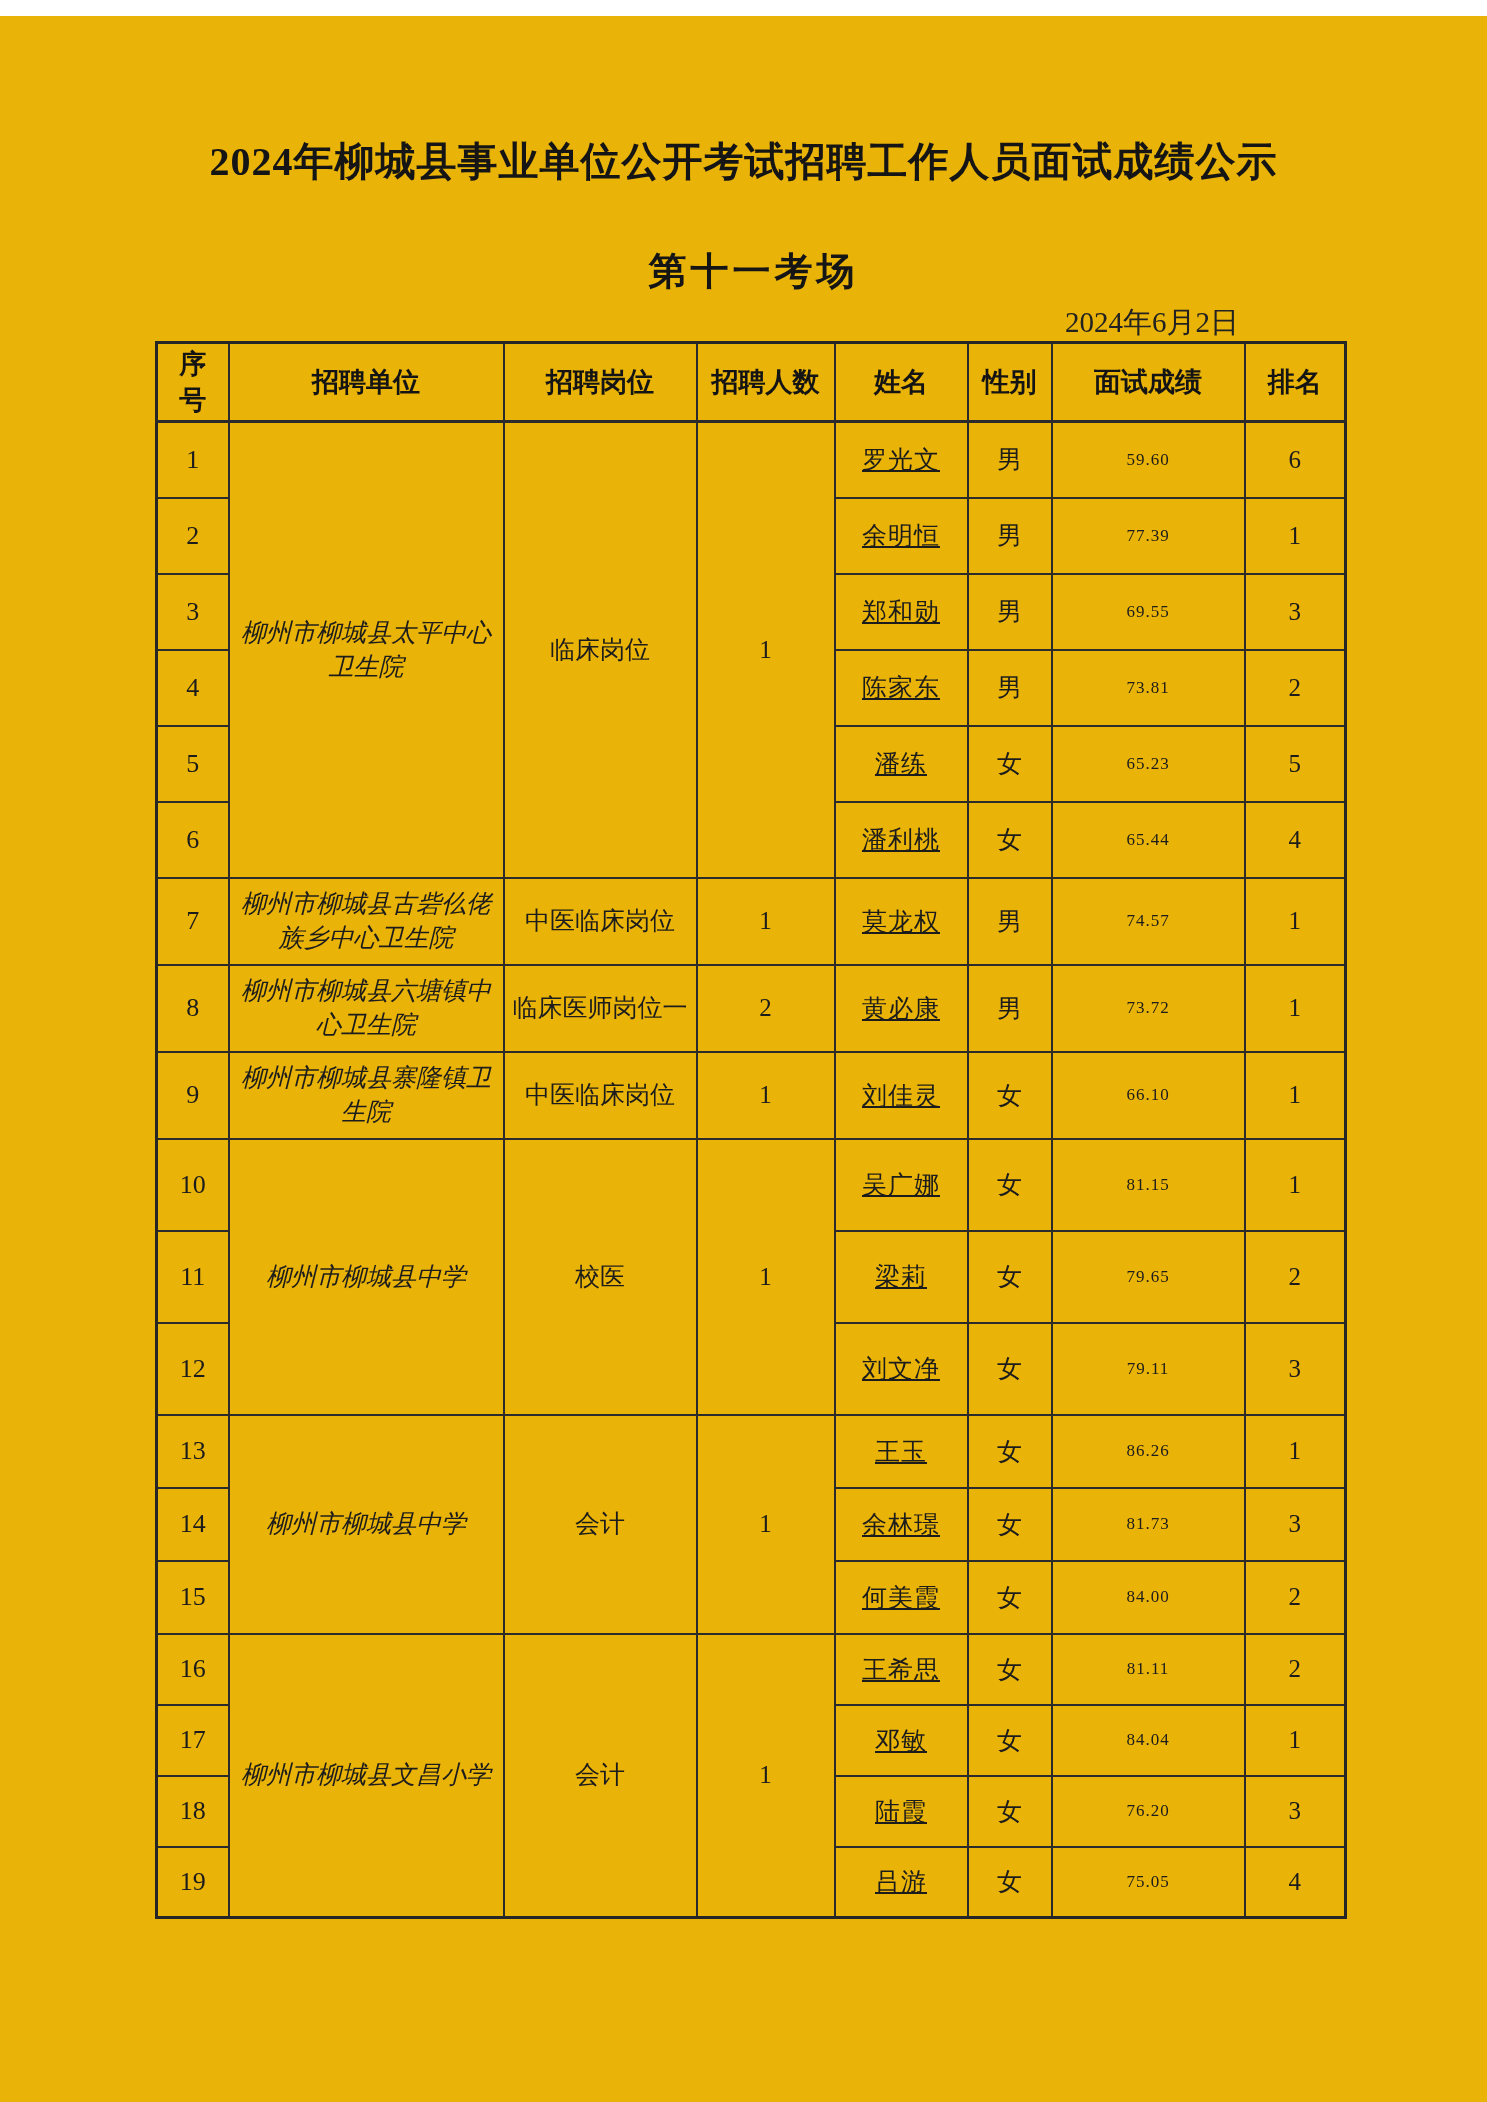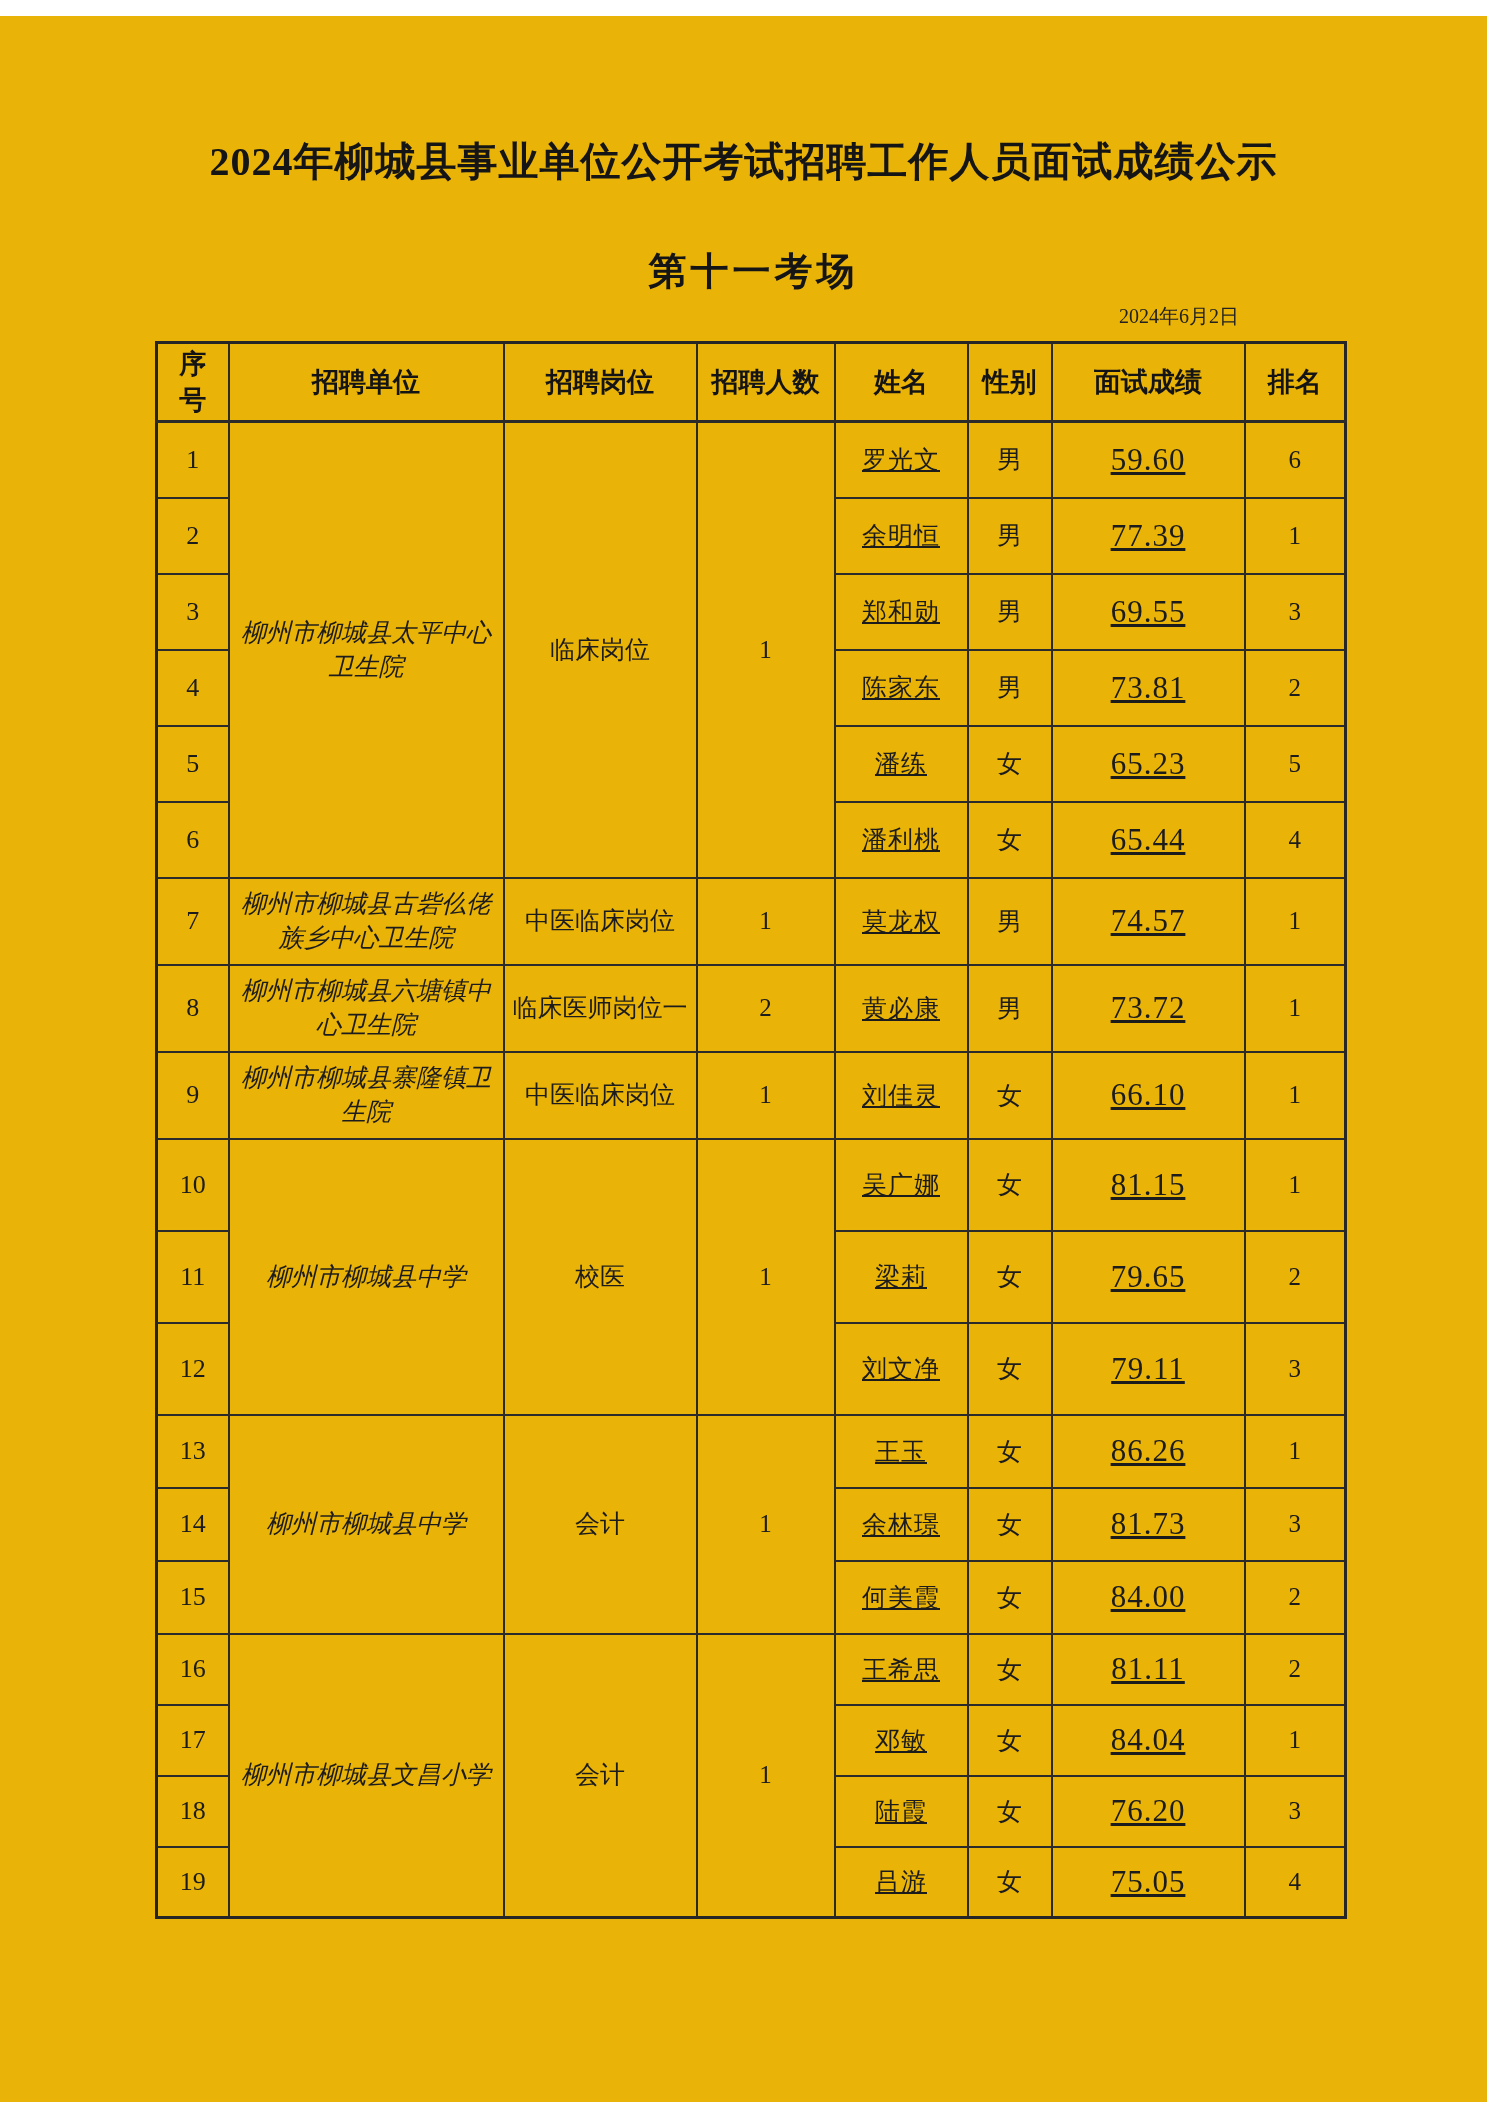--- a/index.html
+++ b/index.html
@@ -38,21 +38,21 @@
     color: #151515;
     padding-left: 20px;
   }
   .doc-date {
     position: absolute;
     top: 287px;
     left: 155px;
     width: 1189px;
     padding-right: 105px;
     text-align: right;
-    font-size: 20px;
+    font-size: 29px;
     color: #222;
   }
   table.results {
     position: absolute;
     top: 325px;
     left: 155px;
     width: 1189px;
     border-collapse: collapse;
     table-layout: fixed;
     background: transparent;
@@ -72,21 +72,21 @@
     font-size: 27px;
     color: #141414;
     border-bottom-width: 3px;
   }
   td.cell-seq   { font-size: 26px; }
   td.cell-unit  { font-size: 25px; line-height: 1.35; padding: 2px 12px; font-style: italic; }
   td.cell-post  { font-size: 25px; line-height: 1.35; }
   td.cell-count { font-size: 25px; }
   td.cell-name  { font-size: 25px; letter-spacing: 1px; text-decoration: underline; }
   td.cell-gender{ font-size: 25px; }
-  td.cell-score { font-size: 31px; letter-spacing: 1px; text-decoration: underline; }
+  td.cell-score { font-size: 17px; letter-spacing: 1px; }
   td.cell-rank  { font-size: 25px; }
   
   tr.grp-0 > td { height: 76px; }
   tr.grp-1 > td { height: 87px; }
   tr.grp-2 > td { height: 87px; }
   tr.grp-3 > td { height: 87px; }
   tr.grp-4 > td { height: 92px; }
   tr.grp-5 > td { height: 73px; }
   tr.grp-6 > td { height: 71px; }
 </style>

